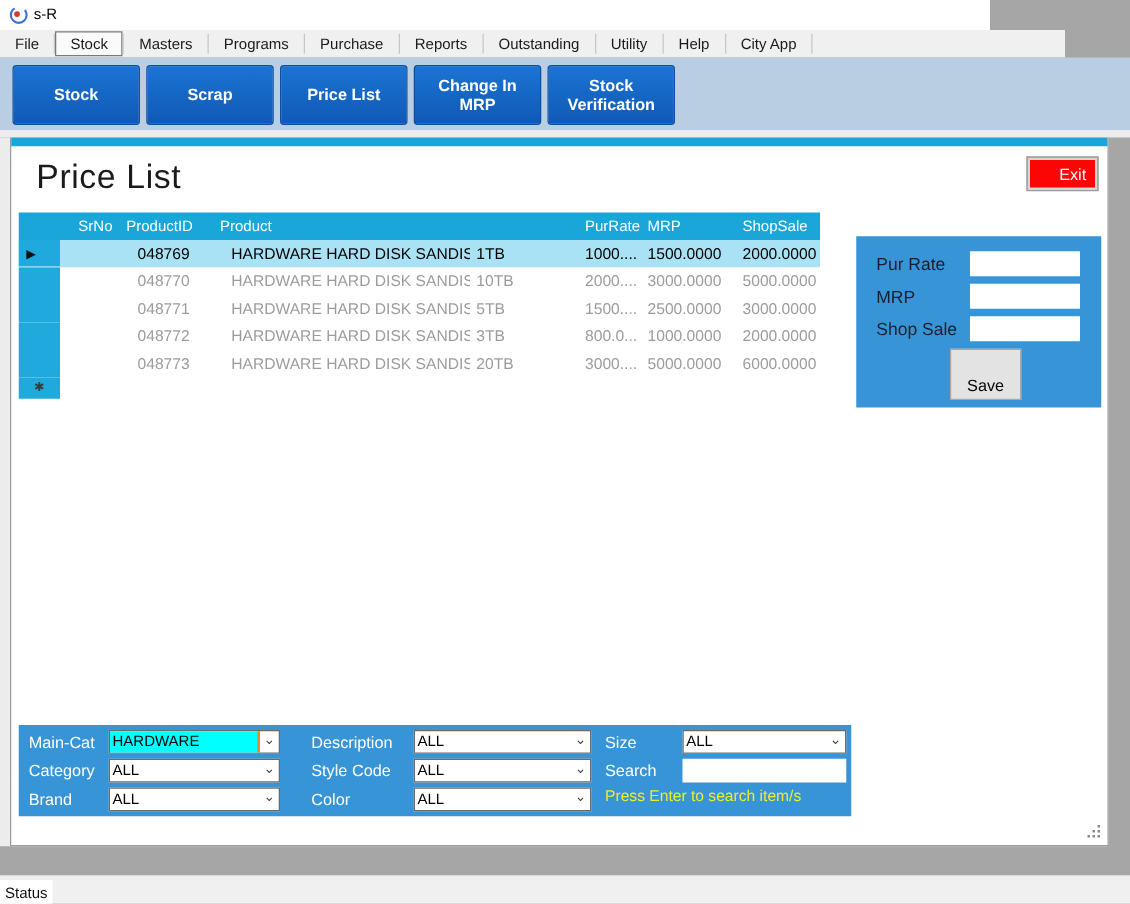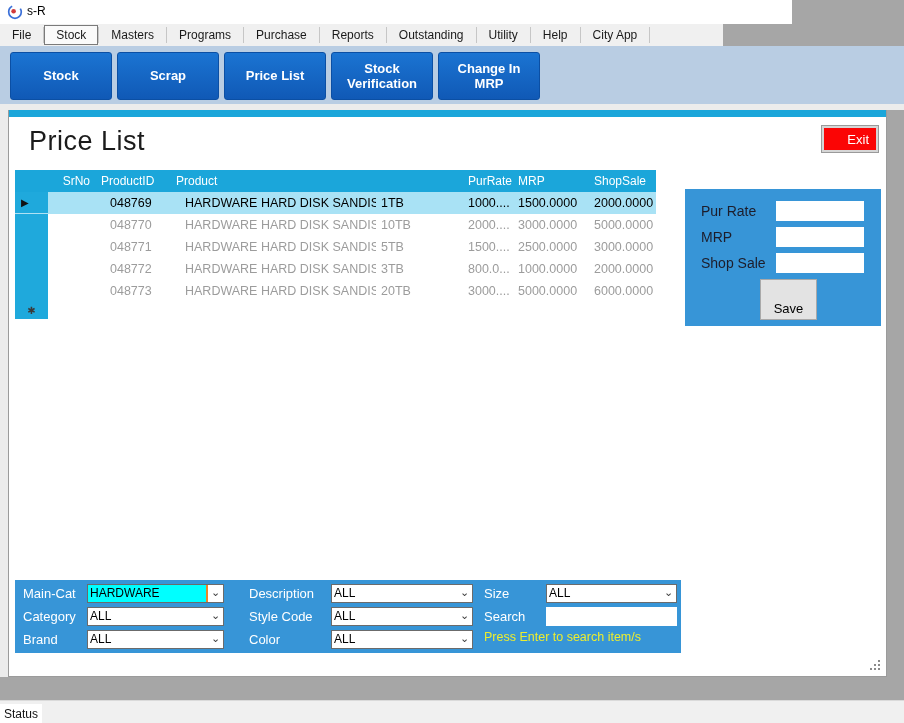--- a/index.html
+++ b/index.html
@@ -8,21 +8,21 @@
     position:relative; overflow:hidden;
     background:#a6a6a6;
     font-family:"Liberation Sans", sans-serif;
     -webkit-font-smoothing:antialiased;
   }
   
   .titlebar { position:absolute; left:0; top:0; width:792px; height:24px; background:#ffffff; }
   .app-icon { position:absolute; left:7px; top:4px; width:16px; height:16px; }
   .title-text { position:absolute; left:27px; top:4px; font-size:12px; color:#000; }
   
-  .menubar { position:absolute; left:0; top:24px; width:723px; height:22px; background:#f0f0f0;
+  .menubar { position:absolute; left:0; top:24px; width:852px; height:22px; background:#f0f0f0;
              display:flex; align-items:stretch; font-size:12px; color:#1a1a1a; }
   .menu-item { display:flex; align-items:center; padding:0 12px; cursor:default; }
   .menu-item.selected { background:#fafafa; border:1px solid #7a7a7a; margin:1px 0; padding:0 11px; }
   .menu-sep { width:1px; background:#c6c6c6; margin:3px 0; }
   
   .toolbar { position:absolute; left:0; top:46px; width:904px; height:58px; background:#b9cde3;
              display:flex; align-items:flex-start; padding:6px 0 0 10px; gap:5px; }
   .tb-btn { width:102px; height:48px; border:1px solid #0b4fa4; border-radius:3px;
             background:linear-gradient(180deg,#1b74d2,#1059b6);
             color:#fff; font-weight:bold; font-size:13px; line-height:1.18; text-align:center;
@@ -128,22 +128,22 @@
     <span class="menu-item">Help</span>
     <span class="menu-sep"></span>
     <span class="menu-item">City App</span>
     <span class="menu-sep"></span>
   </div>
 
 <div class="toolbar" id="toolbar">
     <button class="tb-btn">Stock</button>
     <button class="tb-btn">Scrap</button>
     <button class="tb-btn">Price List</button>
+    <button class="tb-btn">Change In MRP</button>
     <button class="tb-btn">Stock Verification</button>
-    <button class="tb-btn">Change In MRP</button>
   </div>
 
 <div class="gap-strip"></div>
 <div class="left-strip"></div>
 
 <div class="content">
   <div class="content-topbar"></div>
   <div class="page-title">Price List</div>
   <button class="exit-btn">Exit</button>
 

